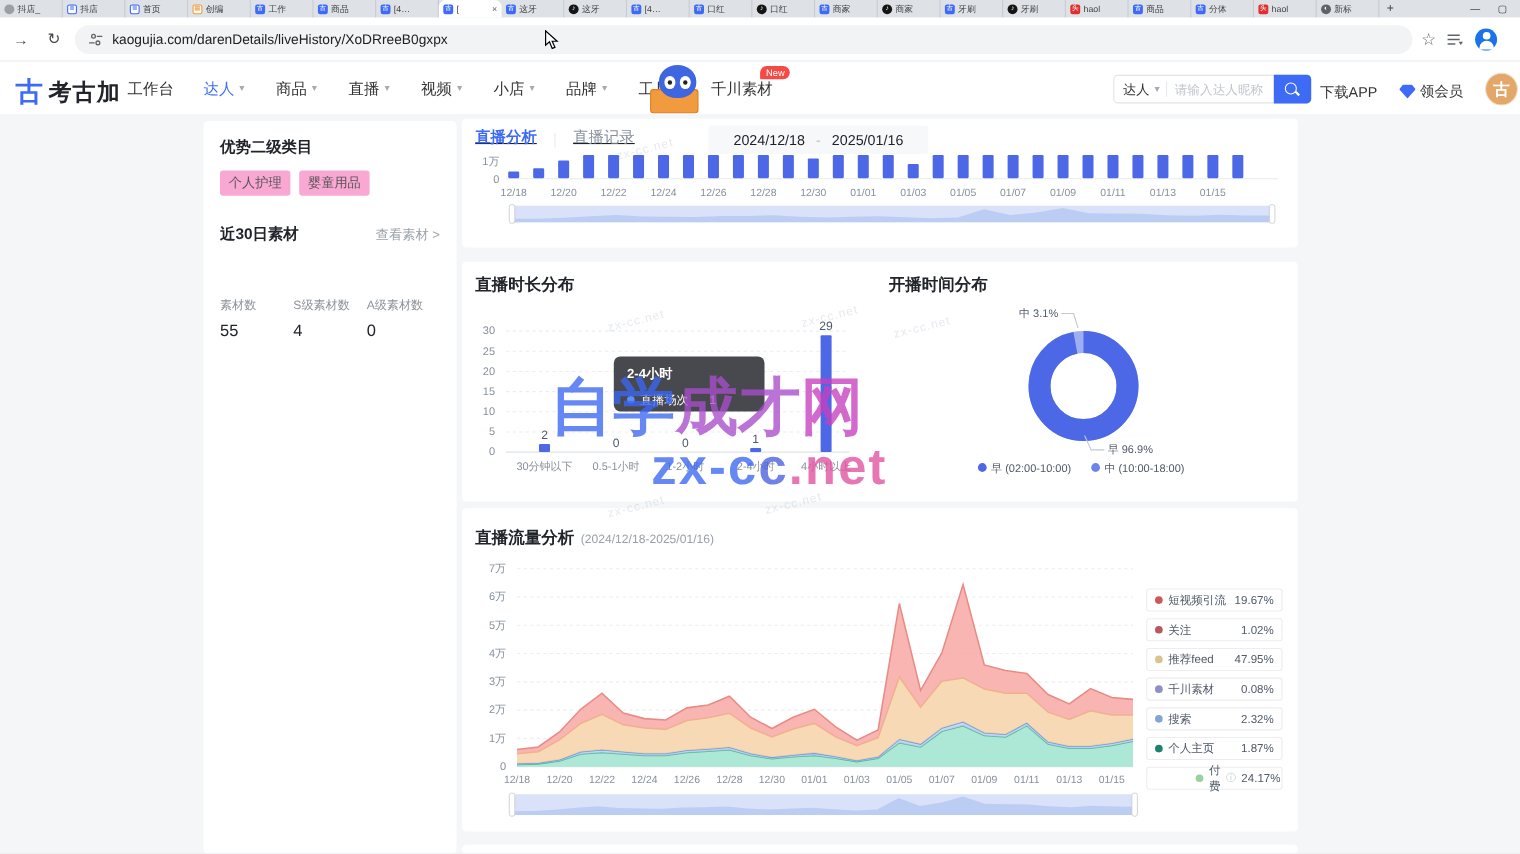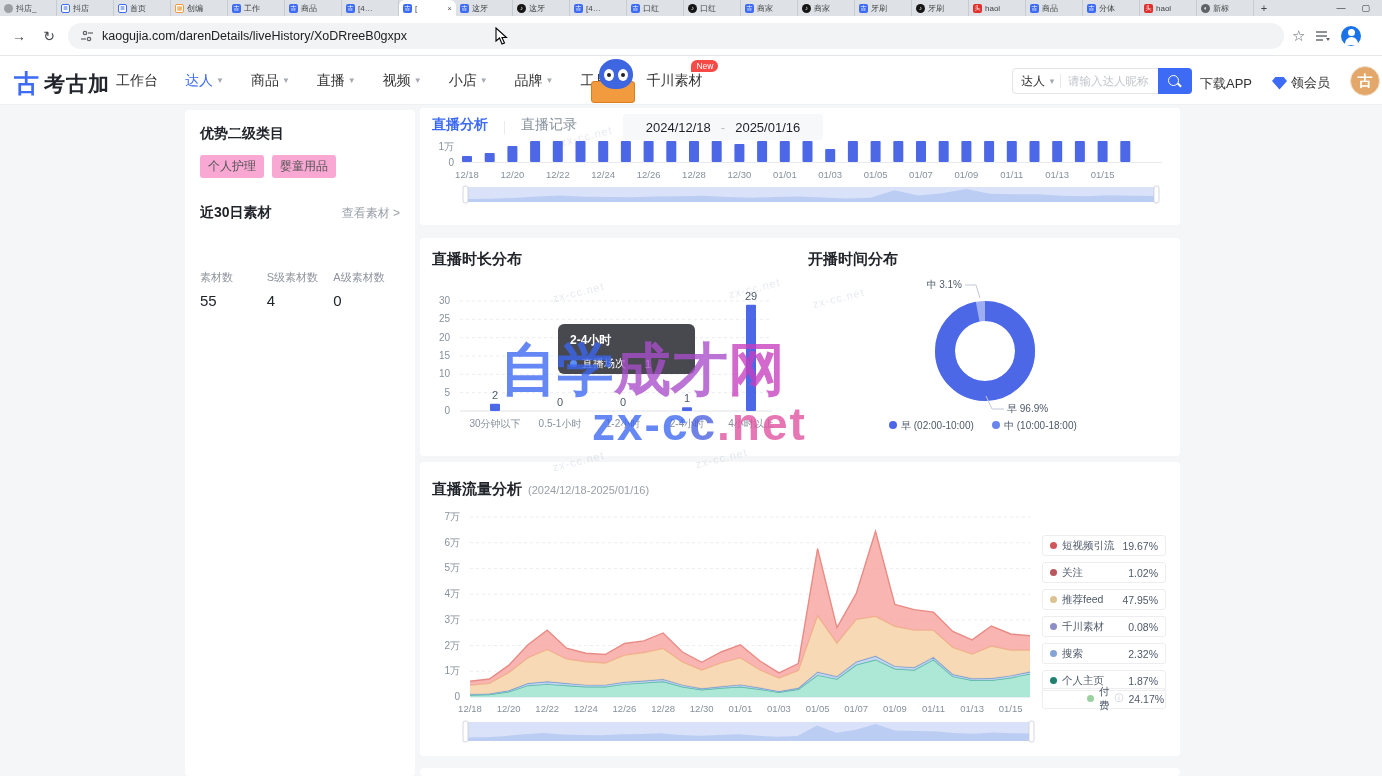--- a/index.html
+++ b/index.html
@@ -60,25 +60,25 @@
   .lc-title{font-size:14px;font-weight:bold;color:#21242a;}
   .lc-tags{display:flex;gap:8px;margin-top:12px;}
   .lc-tag{background:#f9a8d4;color:#555;font-size:12px;padding:3px 8px;border-radius:3px;}
   .lc-row2{display:flex;justify-content:space-between;align-items:center;margin-top:26px;}
   .lc-link{font-size:12px;color:#9aa0a8;}
   .lc-stats{display:flex;margin-top:14px;}
   .lc-stat{flex:1;}
   .lc-stat .lbl{font-size:11px;color:#8d939c;margin-top:34px;}
   .lc-stat .val{font-size:15px;color:#21242a;margin-top:7px;font-weight:500;}
   .card1{left:420px;top:108px;width:760px;height:117px;}
-  .ctabs{position:absolute;left:12px;top:8px;display:flex;align-items:flex-end;gap:16px;font-size:14px;}
+  .ctabs{position:absolute;left:12px;top:8px;display:flex;align-items:flex-end;gap:16px;font-size:14px;text-decoration:underline;}
   .ctab{color:#86909c;}
   .ctab.active{color:#3d6bf5;font-weight:bold;}
   .ctab-sep{width:1px;height:13px;background:#e8eaed;}
-  .datebox{position:absolute;left:203px;top:6px;width:200px;height:26px;background:#f7f8fa;border-radius:3px;
+  .datebox{position:absolute;left:224px;top:6px;width:200px;height:26px;background:#f7f8fa;border-radius:3px;
     display:flex;align-items:center;justify-content:center;gap:10px;font-size:13px;color:#1d2129;}
   .datebox .dash{color:#b9bec6;}
   .ranges{position:absolute;left:415px;top:6px;height:26px;display:flex;border:1px solid #e5e6eb;border-radius:2px;overflow:hidden;}
   .rng{padding:0 9px;display:flex;align-items:center;font-size:12px;color:#4e5969;border-left:1px solid #e5e6eb;background:#fff;}
   .rng:first-child{border-left:none;}
   .rng.active{color:#3d6bf5;background:#f3f7ff;}
   .card2{left:420px;top:238px;width:760px;height:218px;}
   .chtitle{position:absolute;font-size:15px;font-weight:bold;color:#21242a;}
   .card3{left:420px;top:462px;width:760px;height:294px;}
   .chsub{font-size:11px;color:#9aa0a8;font-weight:normal;margin-left:6px;}
@@ -514,21 +514,21 @@
       <div class="flegend" style="top: 181px;">
         <span class="dot" style="background: rgb(133, 164, 214);"></span>
         <span>搜索</span>
         <span class="pct">2.32%</span>
       </div>
       <div class="flegend" style="top: 208px;">
         <span class="dot" style="background: rgb(32, 128, 111);"></span>
         <span>个人主页</span>
         <span class="pct">1.87%</span>
       </div>
-      <div class="flegend" style="top: 226px; padding-left: 44px;">
+      <div class="flegend" style="top: 235px; padding-left: 44px;">
         <span class="dot" style="background: rgb(154, 209, 158);"></span>
         <span>付费</span>
         <span class="info">ⓘ</span>
         <span class="pct">24.17%</span>
       </div>
     </div>
 
   <div class="card card4"></div>
 
   <div class="wm-big">

